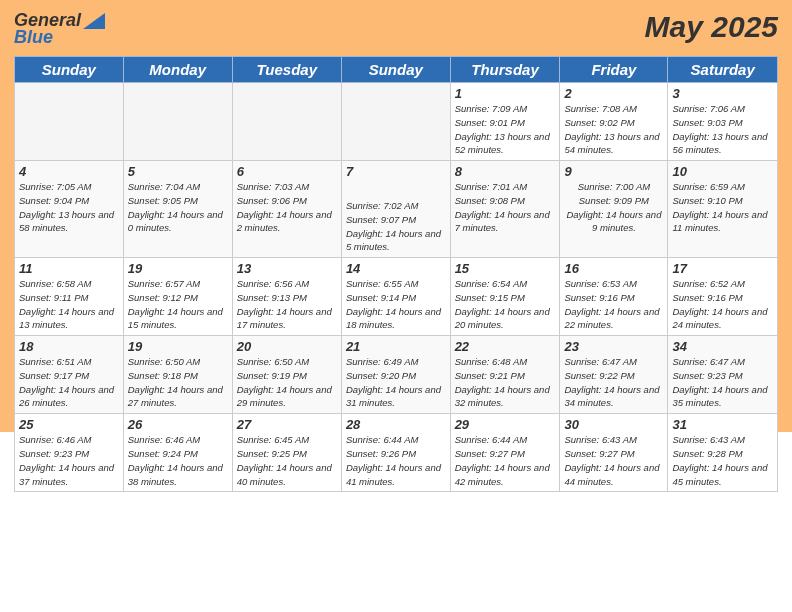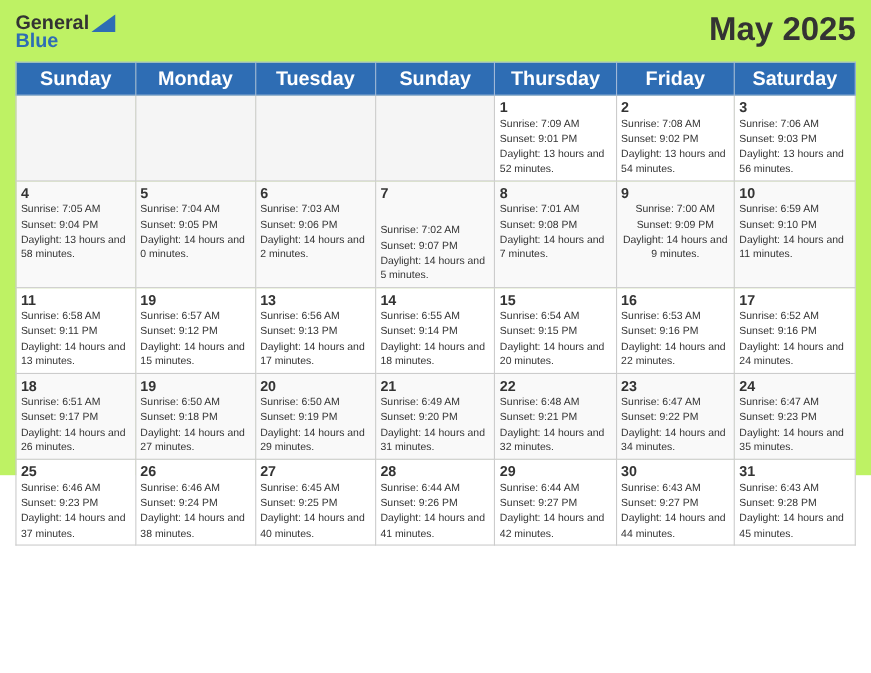--- a/index.html
+++ b/index.html
@@ -7,21 +7,22 @@
       font-family: Arial, sans-serif;
       background: #fff;
       width: 792px;
       height: 612px;
       overflow: hidden;
     }
     .page {
       width: 792px;
       height: 432px;
       padding: 10px 14px;
-      background: #bef264;
+      background: #fdba74;
+      font-style: italic;
     }
     .header {
       display: flex;
       justify-content: space-between;
       align-items: flex-start;
       margin-bottom: 8px;
     }
     .logo {
       display: flex;
       flex-direction: column;
@@ -59,21 +60,21 @@
       color: #555;
     }
     .calendar {
       width: 100%;
       border-collapse: collapse;
     }
     .calendar th {
       background-color: #2e6db4;
       color: #fff;
       text-align: center;
-      font-size: 18px;
+      font-size: 15px;
       font-weight: bold;
       padding: 4px 2px;
       border: 1px solid #a0b8d8;
     }
     .calendar td {
       border: 1px solid #ccc;
       vertical-align: top;
       padding: 3px 4px;
       width: 113px;
       height: 78px;
@@ -274,21 +275,21 @@
 Sunset: 9:21 PM
 Daylight: 14 hours and 32 minutes.</div>
           </td>
           <td>
             <div class="day-number">23</div>
             <div class="day-info" style="white-space: pre-line;">Sunrise: 6:47 AM
 Sunset: 9:22 PM
 Daylight: 14 hours and 34 minutes.</div>
           </td>
           <td>
-            <div class="day-number">24</div>
+            <div class="day-number">34</div>
             <div class="day-info" style="white-space: pre-line;">Sunrise: 6:47 AM
 Sunset: 9:23 PM
 Daylight: 14 hours and 35 minutes.</div>
           </td>
         </tr>
         <tr>
           <td>
             <div class="day-number">25</div>
             <div class="day-info" style="white-space: pre-line;">Sunrise: 6:46 AM
 Sunset: 9:23 PM

